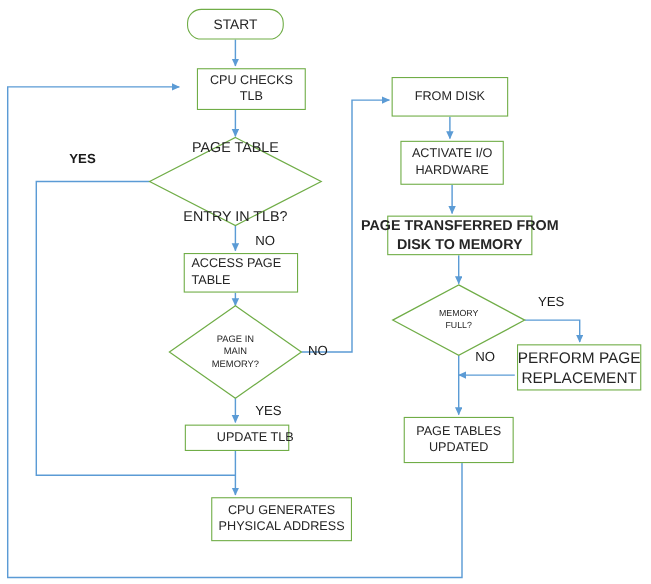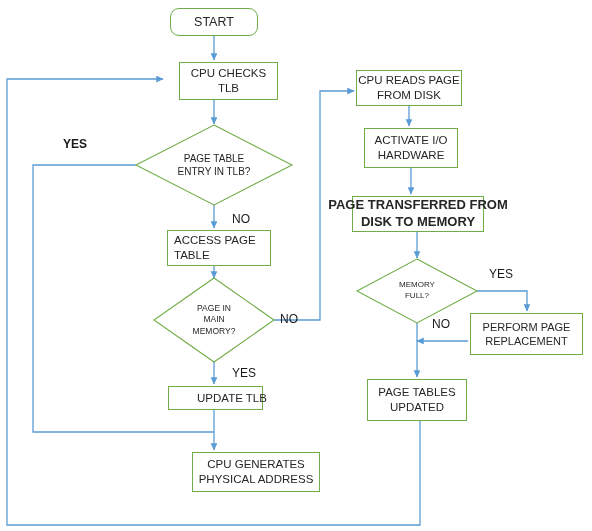--- a/index.html
+++ b/index.html
@@ -89,62 +89,61 @@
         <polyline points="468,341 417,341" fill="none" stroke="#5b9bd5" stroke-width="1.3" marker-end="url(#arrowhead)"></polyline>
         <polyline points="417,323 417,377" fill="none" stroke="#5b9bd5" stroke-width="1.3" marker-end="url(#arrowhead)"></polyline>
       </g>
     <g id="diamonds-group">
         <polygon points="214,125 292,165 214,205 136,165" fill="#ffffff" stroke="#70ad47" stroke-width="1.1"></polygon>
         <polygon points="214,278 274,320 214,362 154,320" fill="#ffffff" stroke="#70ad47" stroke-width="1.1"></polygon>
         <polygon points="417,259 477,291 417,323 357,291" fill="#ffffff" stroke="#70ad47" stroke-width="1.1"></polygon>
       </g>
   </svg>
   <div id="nodes-layer">
-      <div class="node terminator" style="left: 170px; top: 8px; width: 88px; height: 28px; font-size: 12.5px; border-color: rgb(112, 173, 71); background: rgb(255, 255, 255); color: rgb(38, 38, 38);">
+      <div class="node terminator" style="left: 170px; top: 8px; width: 88px; height: 28px; font-size: 12.5px; border-color: rgb(112, 173, 71); background: rgb(255, 255, 255); color: rgb(38, 38, 38); border-radius: 13px;">
         <div class="line">START</div>
       </div>
       <div class="node" style="left: 179px; top: 62px; width: 99px; height: 38px; font-size: 11.5px; border-color: rgb(112, 173, 71); background: rgb(255, 255, 255); color: rgb(38, 38, 38);">
         <div class="line">CPU CHECKS</div>
         <div class="line">TLB</div>
       </div>
       <div class="node align-left" style="left: 167px; top: 230px; width: 104px; height: 36px; font-size: 11.5px; border-color: rgb(112, 173, 71); background: rgb(255, 255, 255); color: rgb(38, 38, 38);">
         <div class="line">ACCESS PAGE</div>
         <div class="line">TABLE</div>
       </div>
       <div class="node" style="left: 168px; top: 386px; width: 95px; height: 24px; font-size: 11.5px; border-color: rgb(112, 173, 71); background: rgb(255, 255, 255); color: rgb(38, 38, 38); padding-left: 33px;">
         <div class="line">UPDATE TLB</div>
       </div>
       <div class="node" style="left: 192px; top: 452px; width: 128px; height: 40px; font-size: 11.5px; border-color: rgb(112, 173, 71); background: rgb(255, 255, 255); color: rgb(38, 38, 38);">
         <div class="line">CPU GENERATES</div>
         <div class="line">PHYSICAL ADDRESS</div>
       </div>
       <div class="node" style="left: 356px; top: 70px; width: 106px; height: 36px; font-size: 11.5px; border-color: rgb(112, 173, 71); background: rgb(255, 255, 255); color: rgb(38, 38, 38);">
-        <div class="line">CPU READS PAGE</div>
         <div class="line">FROM DISK</div>
       </div>
       <div class="node" style="left: 364px; top: 128px; width: 94px; height: 40px; font-size: 11.5px; border-color: rgb(112, 173, 71); background: rgb(255, 255, 255); color: rgb(38, 38, 38);">
         <div class="line">ACTIVATE I/O</div>
         <div class="line">HARDWARE</div>
       </div>
       <div class="node" style="left: 352px; top: 196px; width: 132px; height: 36px; font-size: 13px; border-color: rgb(112, 173, 71); background: rgb(255, 255, 255); color: rgb(38, 38, 38); font-weight: 700;">
         <div class="line">PAGE TRANSFERRED FROM</div>
         <div class="line">DISK TO MEMORY</div>
       </div>
-      <div class="node" style="left: 470px; top: 313px; width: 113px; height: 42px; font-size: 11px; border-color: rgb(112, 173, 71); background: rgb(255, 255, 255); color: rgb(38, 38, 38);">
+      <div class="node" style="left: 470px; top: 313px; width: 113px; height: 42px; font-size: 14px; border-color: rgb(112, 173, 71); background: rgb(255, 255, 255); color: rgb(38, 38, 38);">
         <div class="line">PERFORM PAGE</div>
         <div class="line">REPLACEMENT</div>
       </div>
       <div class="node" style="left: 367px; top: 379px; width: 100px; height: 42px; font-size: 11.5px; border-color: rgb(112, 173, 71); background: rgb(255, 255, 255); color: rgb(38, 38, 38);">
         <div class="line">PAGE TABLES</div>
         <div class="line">UPDATED</div>
       </div>
     </div>
   <div id="labels-layer">
       <div class="diamond-wrap" style="left: 136px; top: 125px; width: 156px; height: 80px;">
-        <div class="diamond-text" style="font-size: 10px;">
+        <div class="diamond-text" style="font-size: 13px; justify-content: space-between;">
           <div class="line">PAGE TABLE</div>
           <div class="line">ENTRY IN TLB?</div>
         </div>
       </div>
       <div class="diamond-wrap" style="left: 154px; top: 278px; width: 120px; height: 84px;">
         <div class="diamond-text" style="font-size: 8.5px; align-items: center;">
           <div class="line">PAGE IN</div>
           <div class="line">MAIN</div>
           <div class="line">MEMORY?</div>
         </div>

